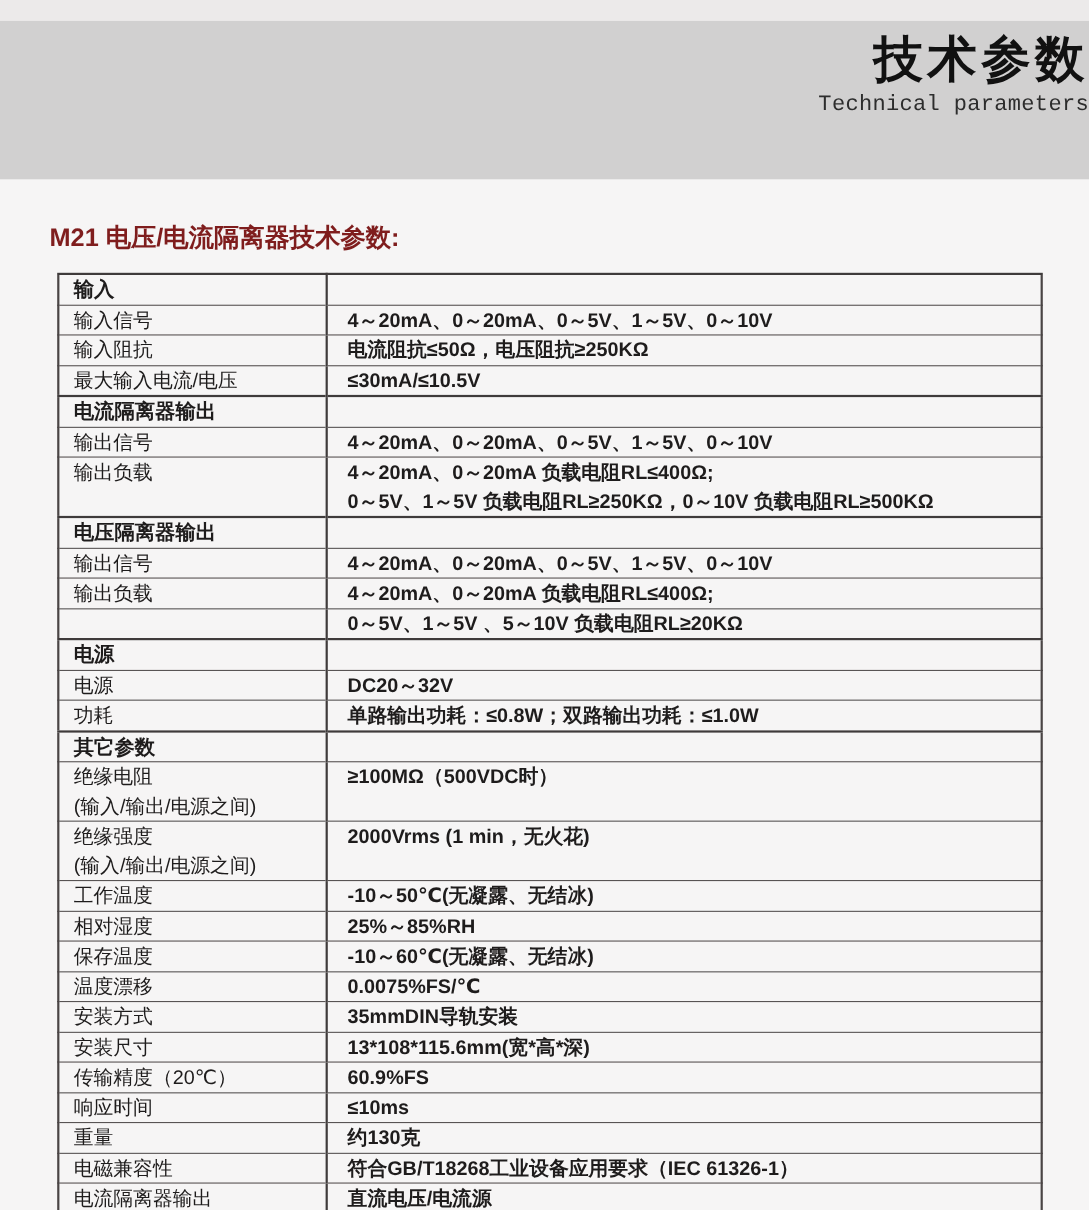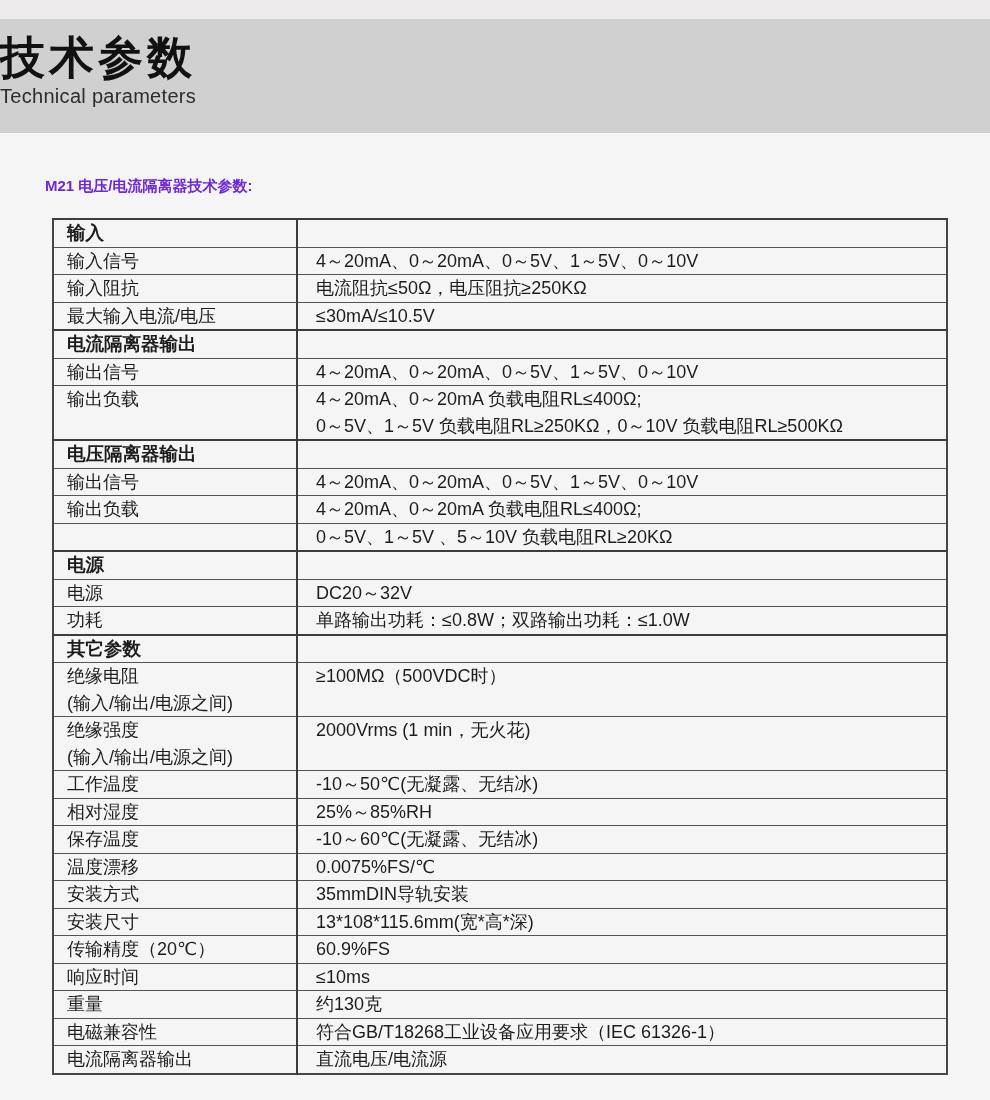--- a/index.html
+++ b/index.html
@@ -12,24 +12,25 @@
     background: #f6f5f5;
     font-family: "Liberation Sans", "DejaVu Sans", sans-serif;
     color: #1f1f1f;
     overflow: hidden;
   }
   .top-strip {
     height: 19px;
     background: #eceaea;
   }
   .header-band {
-    height: 114px;
+    height: 144px;
     background: #d1d0d0;
-    text-align: left;
+    text-align: right;
     overflow: hidden;
+    font-family: Liberation Mono, monospace;
   }
   .page-title {
     margin: 0;
     padding-top: 15px;
     font-size: 45px;
     line-height: 48px;
     font-weight: 700;
     letter-spacing: 4px;
     color: #111;
   }
@@ -38,24 +39,24 @@
     line-height: 24px;
     margin-top: 2px;
     color: #2d2d2d;
     letter-spacing: 0.3px;
   }
   .content {
     padding: 0 44px;
   }
   .intro-heading {
     margin: 39px 0 16px 1px;
-    font-size: 15px;
+    font-size: 23px;
     line-height: 28px;
     font-weight: 700;
-    color: #6d28d9;
+    color: #7f1d1d;
   }
   table.spec {
     border-collapse: collapse;
     table-layout: fixed;
     width: 894px;
     margin: 18px 0 0 8px;
     background: transparent;
   }
   table.spec, .spec td {
     border-color: #4a4545;
@@ -75,20 +76,21 @@
     overflow: hidden;
     white-space: nowrap;
   }
   .spec td.label-cell {
     padding-left: 13px;
     border-right: 2px solid #3f3b3b;
   }
   .spec td.value-cell {
     padding-left: 18px;
     padding-right: 16px;
+    font-weight: bold;
   }
   .spec tr.section td {
     border-top: 2px solid #3f3b3b;
   }
   .spec tr.section td.label-cell {
     font-weight: 700;
     font-size: 18.5px;
   }
 </style>
 </head>

